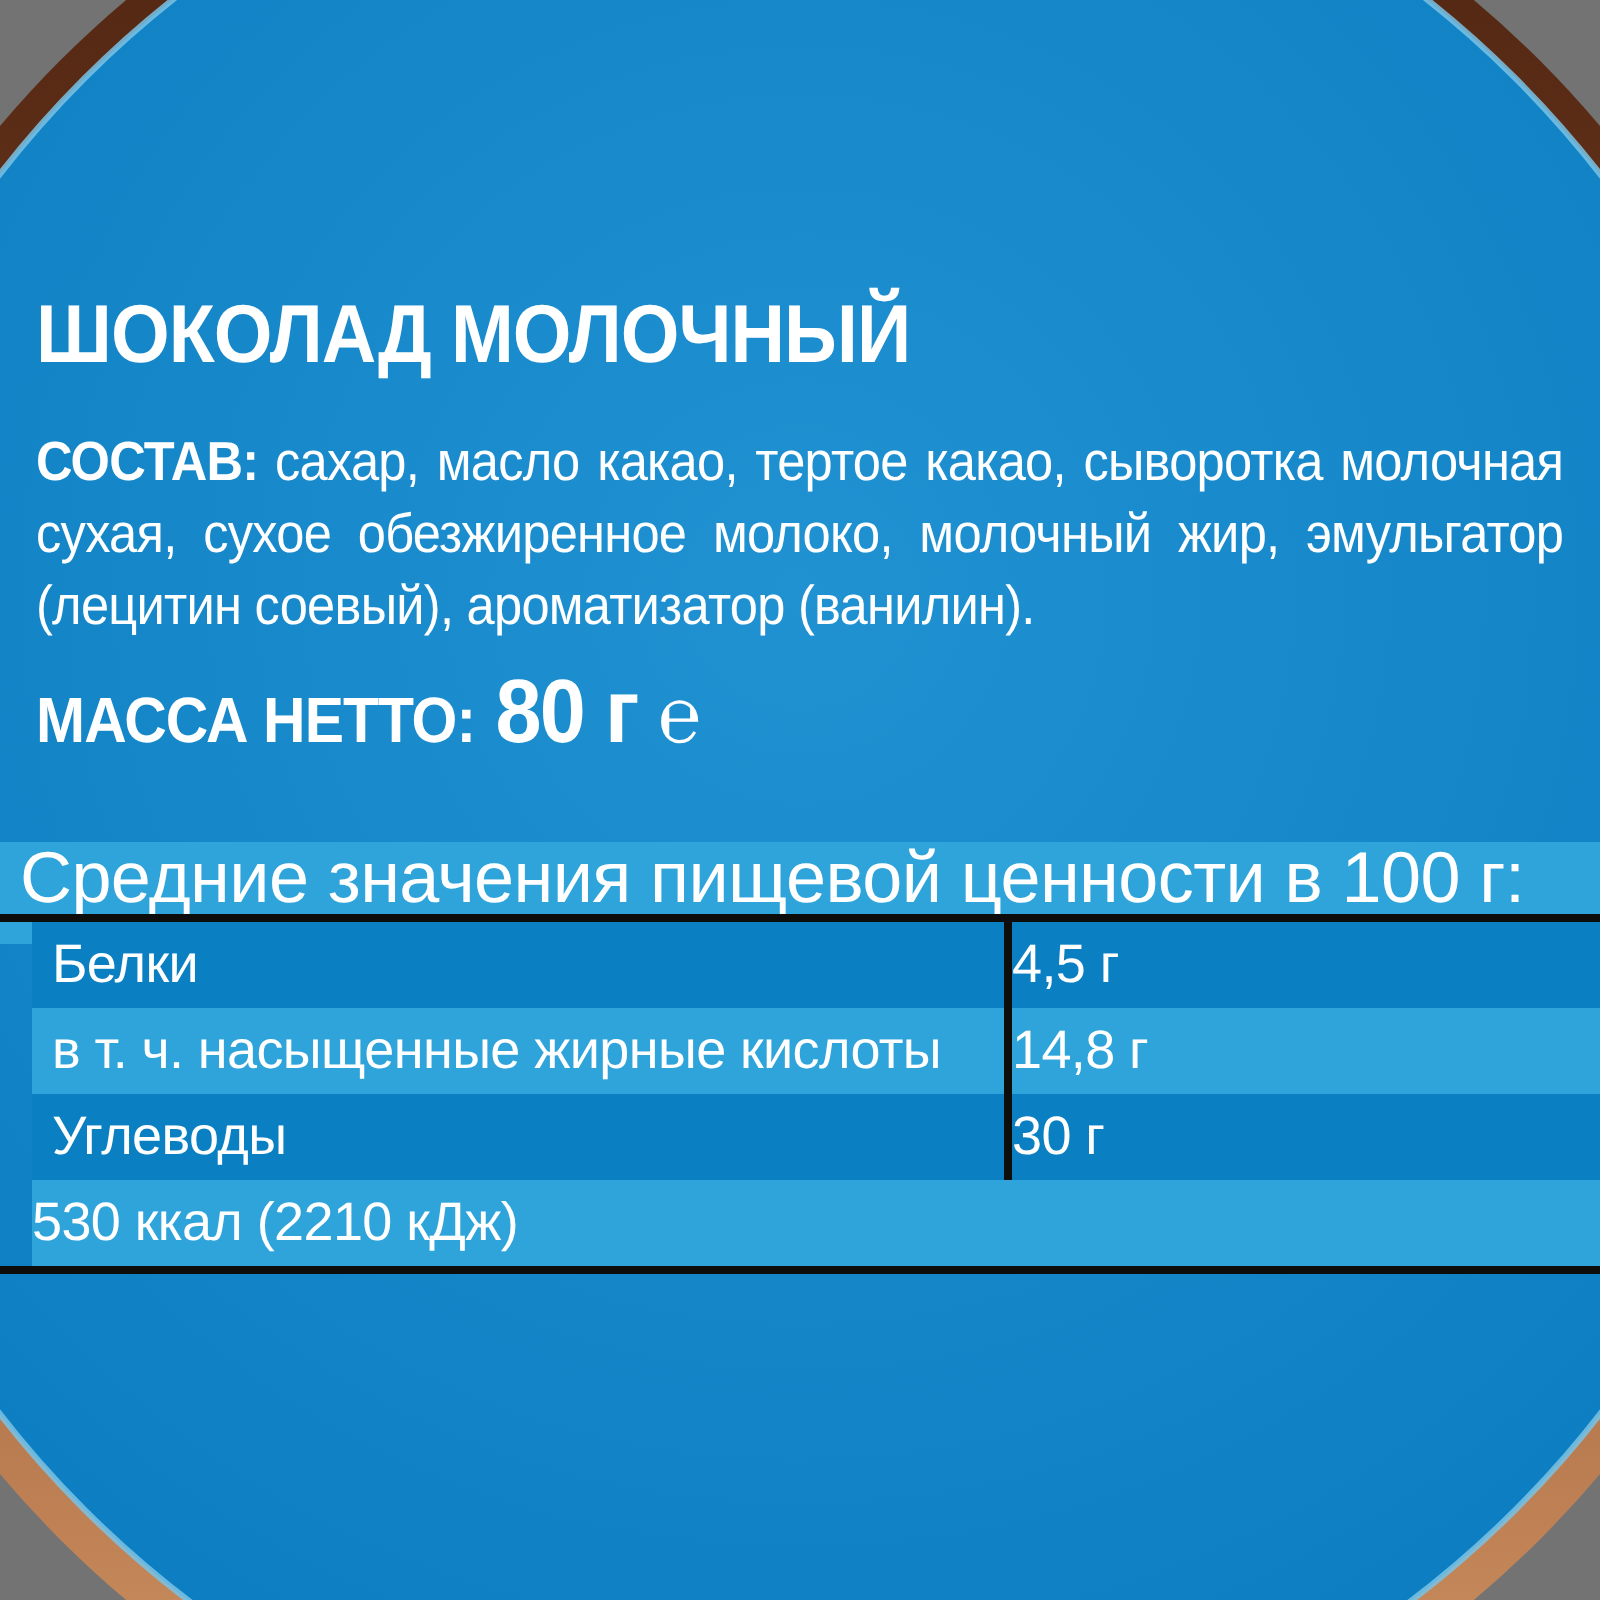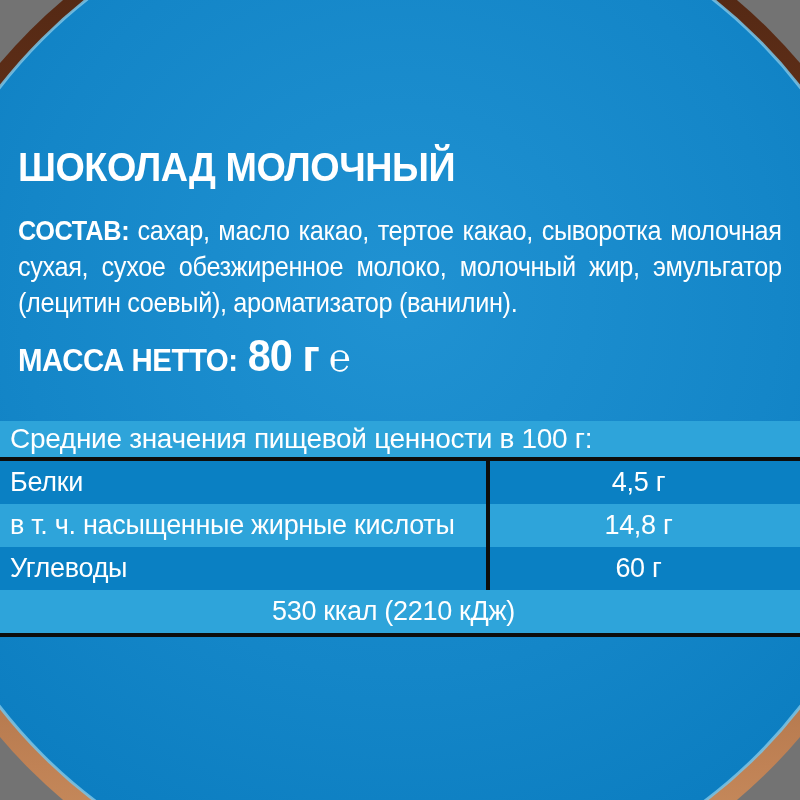--- a/index.html
+++ b/index.html
@@ -23,37 +23,37 @@
     position:absolute;left:18px;top:330px;width:860px;
     display:flex;align-items:baseline;gap:11px;
   }
   .netto .nw-label{font-size:32px;font-weight:700;letter-spacing:-0.5px;}
   .netto .nw-value{font-size:45px;font-weight:700;letter-spacing:-1px;}
   .netto .nw-esign{font-size:39px;font-weight:400;}
   
   .nutri-band{
     position:absolute;left:0;top:421px;width:800px;height:51px;
     background:var(--band-light-blue,#2ea4da);
-    font-size:28px;line-height:36px;padding-left:10px;box-sizing:border-box;
+    font-size:36px;line-height:36px;padding-left:10px;box-sizing:border-box;
     letter-spacing:-0.3px;
   }
   .nutri-table{
     position:absolute;left:0;top:457px;width:800px;
     border-top:4px solid var(--table-border-black,#0d0d0c);
     border-bottom:4px solid var(--table-border-black,#0d0d0c);
   }
-  .nutri-row{display:flex;height:43px;font-size:27px;line-height:43px;letter-spacing:-0.3px;}
+  .nutri-row{display:flex;height:43px;font-size:27px;line-height:43px;letter-spacing:-0.3px;margin-left:16px;}
   .nutri-row:nth-child(odd){background:var(--row-dark-blue,#0a80c3);}
   .nutri-row:nth-child(even){background:var(--row-light-blue,#2ea4da);}
   .nutri-name{
     width:490px;box-sizing:border-box;padding-left:10px;
     border-right:4px solid var(--table-border-black,#0d0d0c);
     white-space:nowrap;overflow:hidden;
   }
-  .nutri-value{flex:1;text-align:center;padding-right:13px;white-space:nowrap;}
+  .nutri-value{flex:1;text-align:left;padding-right:13px;white-space:nowrap;}
 </style>
 </head>
 <body>
 
 <div class="canvas">
 
   <svg class="disc-svg" width="800" height="800" viewBox="0 0 800 800" aria-hidden="true">
     <defs>
       <linearGradient id="chocGrad" x1="0" y1="0" x2="0" y2="1">
         <stop offset="0" stop-color="#4b2310"></stop>
@@ -91,20 +91,20 @@
     <div class="nutri-row">
       <div class="nutri-name">Белки</div>
       <div class="nutri-value">4,5 г</div>
     </div>
     <div class="nutri-row">
       <div class="nutri-name">в т. ч. насыщенные жирные кислоты</div>
       <div class="nutri-value">14,8 г</div>
     </div>
     <div class="nutri-row">
       <div class="nutri-name">Углеводы</div>
-      <div class="nutri-value">60 г</div>
+      <div class="nutri-value">30 г</div>
     </div>
     <div class="nutri-row">
       <div class="nutri-value">530 ккал (2210 кДж)</div>
     </div>
   </div>
 
 </div>
 
 </body></html>

